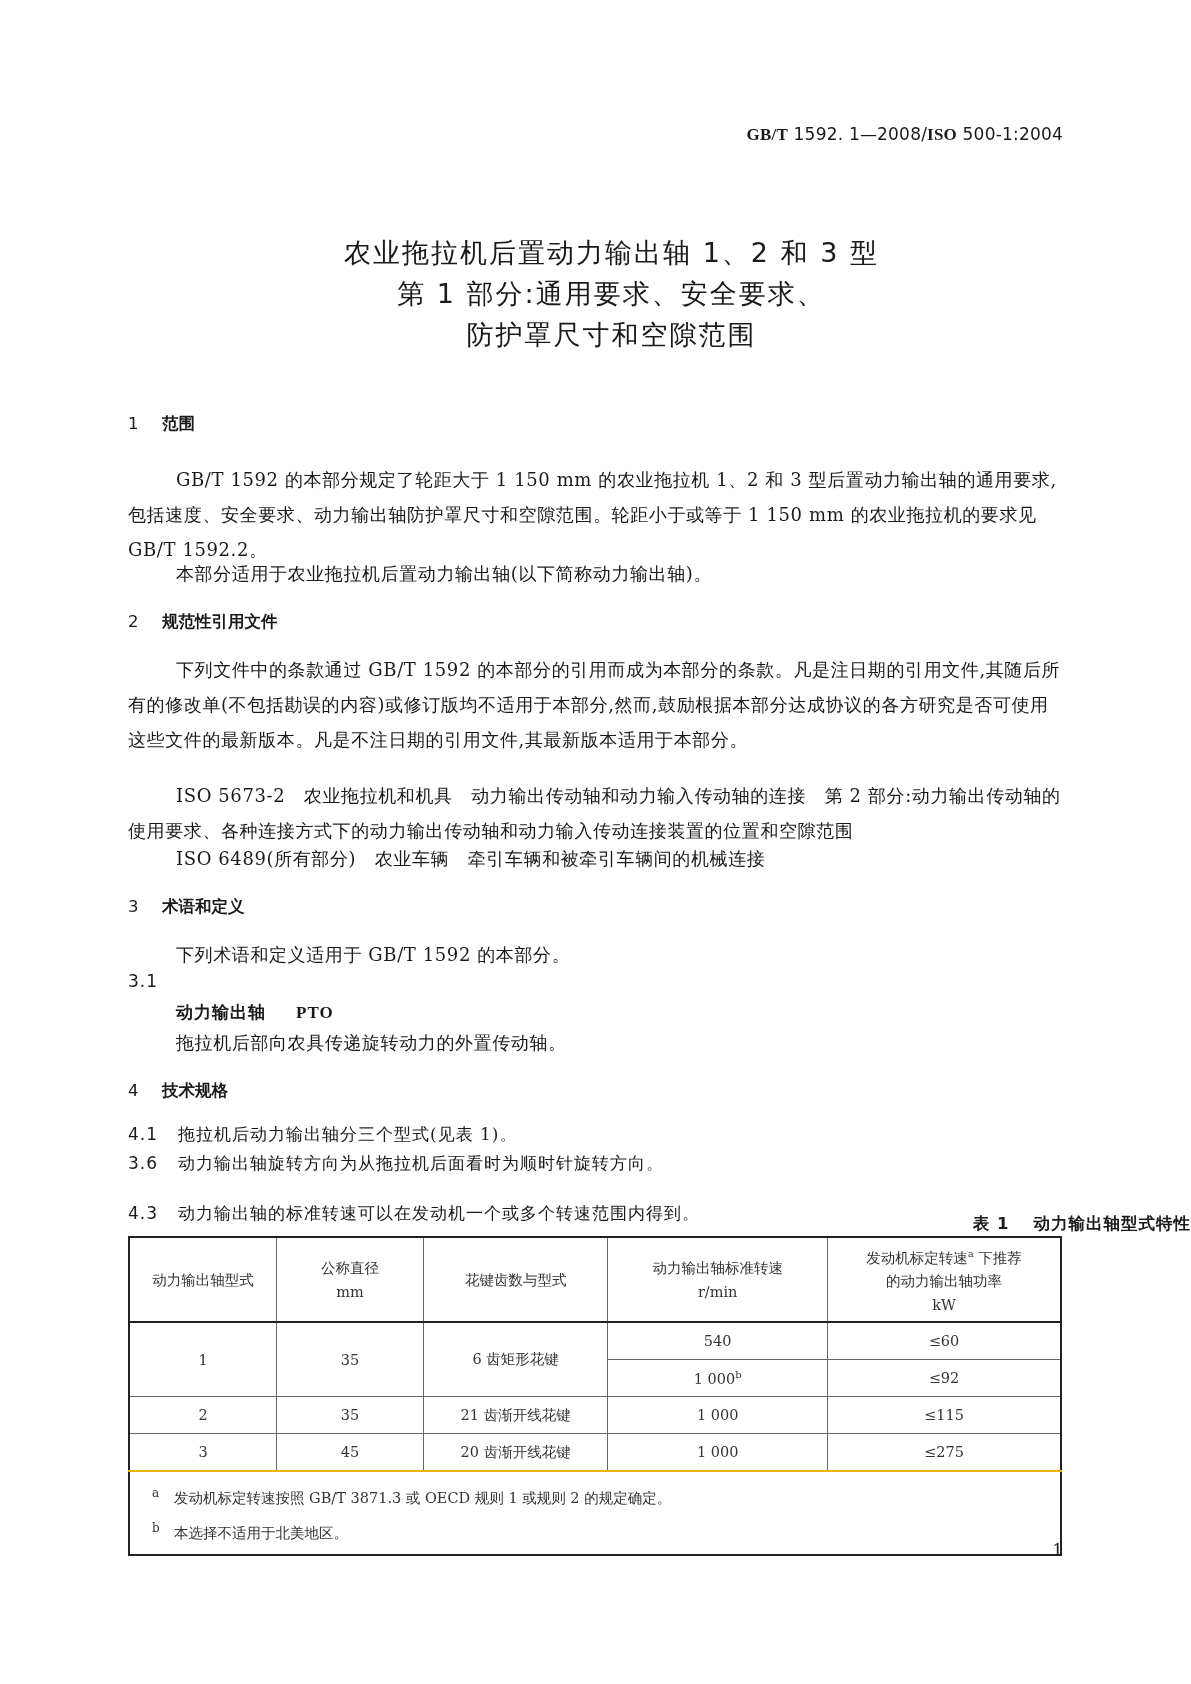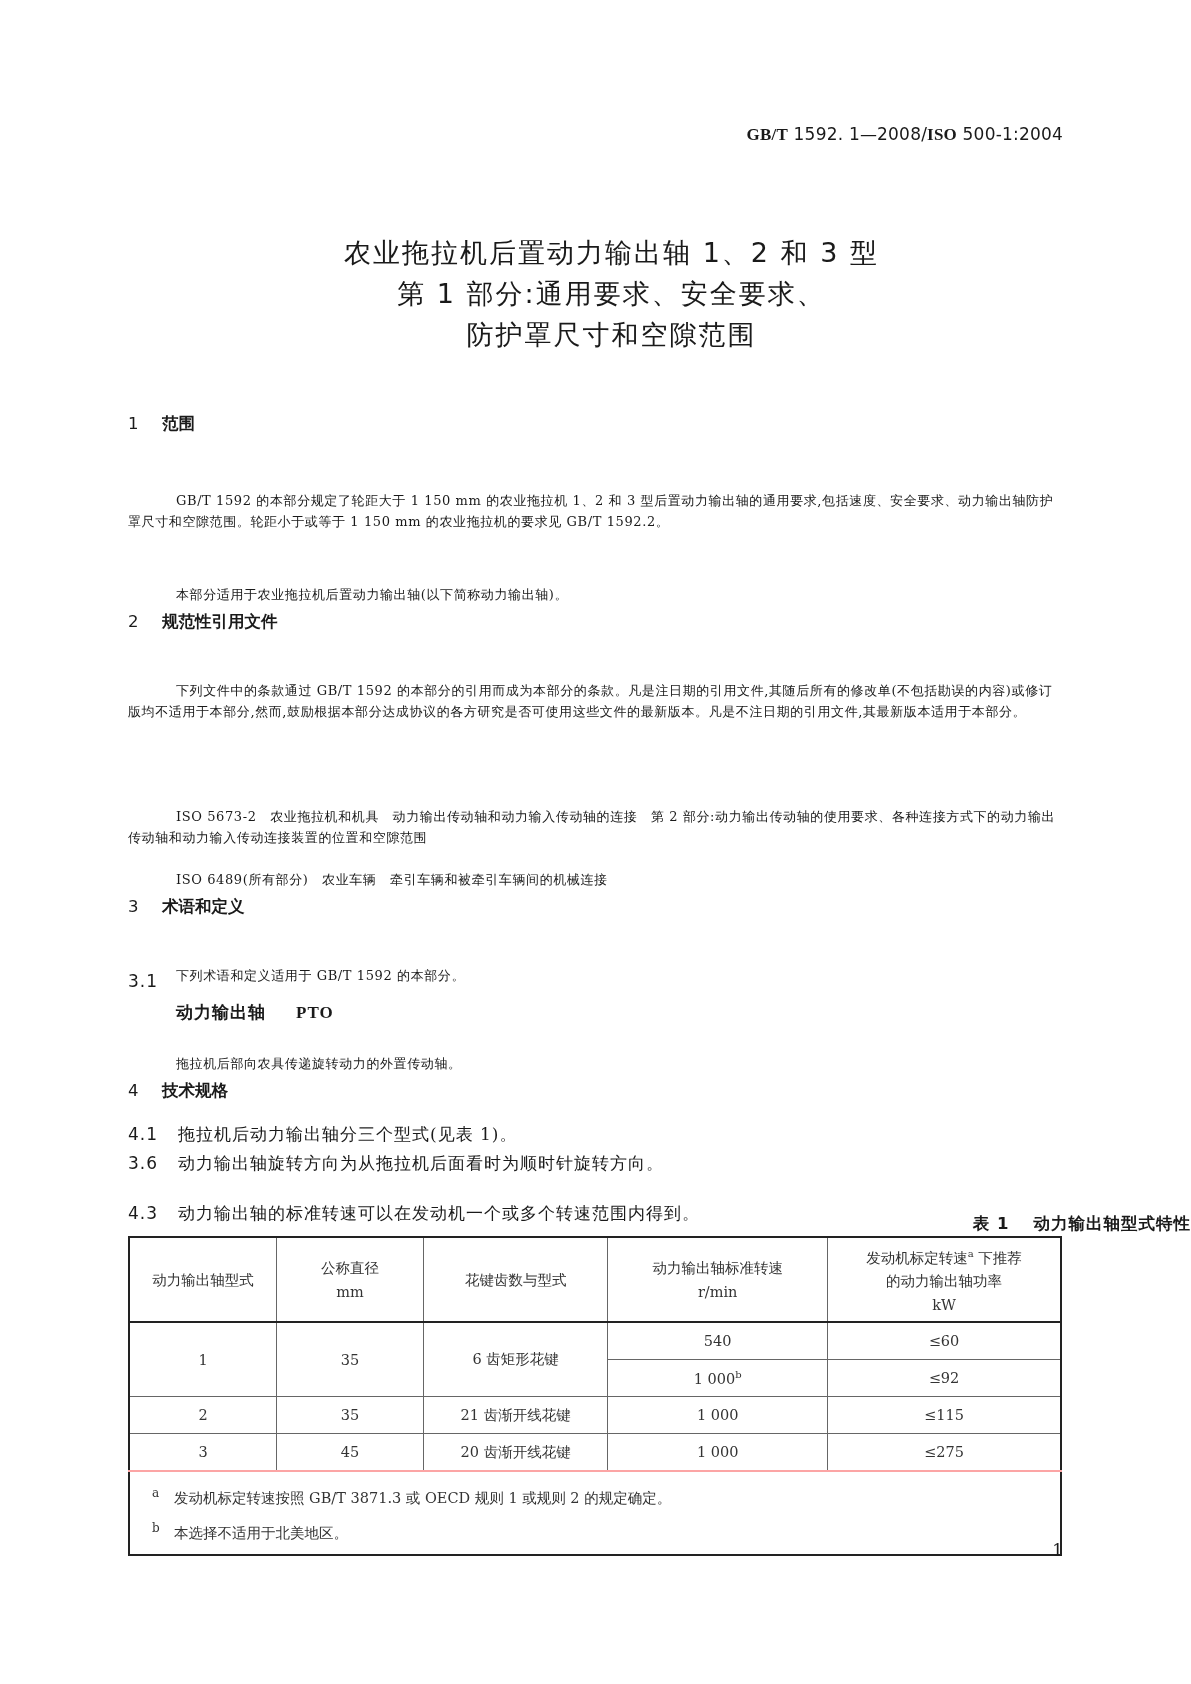--- a/index.html
+++ b/index.html
@@ -5,34 +5,34 @@
   html, body { margin:0; padding:0; background:#ffffff; }
   body { width:1191px; height:1684px; position:relative; overflow:hidden; color:#1a1a1a;
          font-family:"DejaVu Serif","Liberation Serif",serif; }
   .abs { position:absolute; }
   .hdr { top:124px; right:128px; font-size:17px; font-family:"DejaVu Sans","Liberation Sans",sans-serif; letter-spacing:0.2px;margin-left:20px; }
   .hdr b { font-family:"Liberation Serif","DejaVu Serif",serif; font-weight:bold; }
   .title { left:16px; width:1191px; text-align:center; font-family:"DejaVu Sans","Liberation Sans",sans-serif;
            font-size:27px; letter-spacing:2px; line-height:41px; top:232px; }
   .sec { font-family:"DejaVu Sans","Liberation Sans",sans-serif; font-weight:bold; font-size:16.5px; left:128px; }
   .sec .num { font-weight:normal; display:inline-block; width:34px; }
-  .p { left:128px; width:934px; font-size:13px; line-height:21px; letter-spacing:0.6px;margin-top:28px; }
+  .p { left:128px; width:934px; font-size:18px; line-height:35px; letter-spacing:0.6px; }
   .ind { text-indent:48px; }
   .clause { left:128px; font-size:17px; letter-spacing:1px; }
   .clause .cn { font-family:"DejaVu Sans","Liberation Sans",sans-serif; display:inline-block; width:50px; }
   .term { left:176px; font-size:17px; font-family:"DejaVu Sans","Liberation Sans",sans-serif; font-weight:bold; letter-spacing:1px; }
   .term .en { font-family:"Liberation Serif","DejaVu Serif",serif; margin-left:30px; }
   .tcap { left:0; width:1191px; text-align:right; font-family:"DejaVu Sans","Liberation Sans",sans-serif; font-weight:bold; font-size:16.5px; letter-spacing:1px; top:1213px; }
   .tcap .gap { display:inline-block; width:24px; }
   table.t1 { position:absolute; left:128px; top:1236px; width:934px; border-collapse:collapse;
              border:2px solid #222; font-size:14.5px; color:#333; }
   table.t1 td, table.t1 th { border:1px solid #666; text-align:center; vertical-align:middle; font-weight:normal; padding:0; }
   table.t1 thead th { height:83px; line-height:24px; border-bottom:2px solid #222; }
   table.t1 tbody td { height:36px;text-align:center; }
-  table.t1 td.fn { text-align:left; padding:6px 0 6px 48px; line-height:30px; border-top:2px solid #fca5a5; }
+  table.t1 td.fn { text-align:left; padding:6px 0 6px 48px; line-height:30px; border-top:2px solid #eab308; }
   .sup { font-size:10px; vertical-align:super; }
   .fnmark { font-size:12px; vertical-align:super; display:inline-block; width:22px; margin-left:-26px; }
   .pgno { right:128px; top:1540px; font-size:17px; }
 </style>
 </head>
 <body>
 
 <div class="abs hdr"><b>GB/T</b><span> 1592. 1—2008/</span><b>ISO</b><span> 500-1:2004</span></div>
 
 <div class="abs title">

